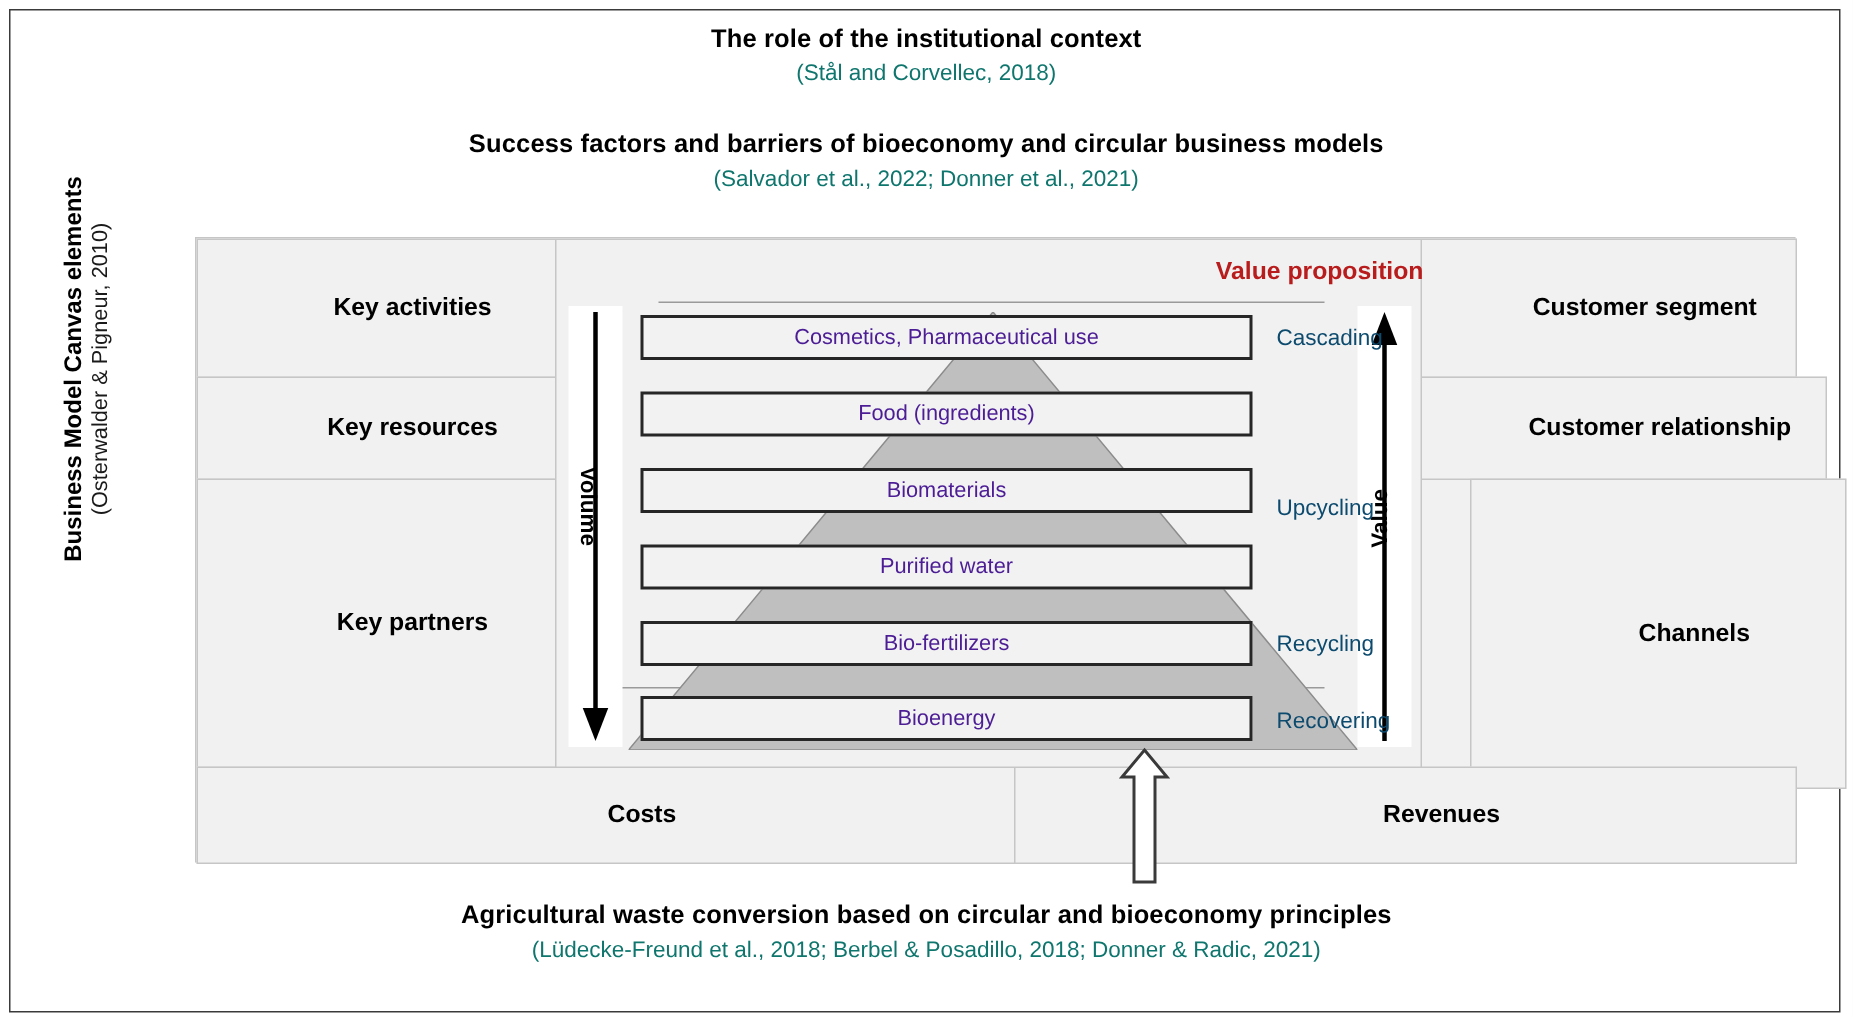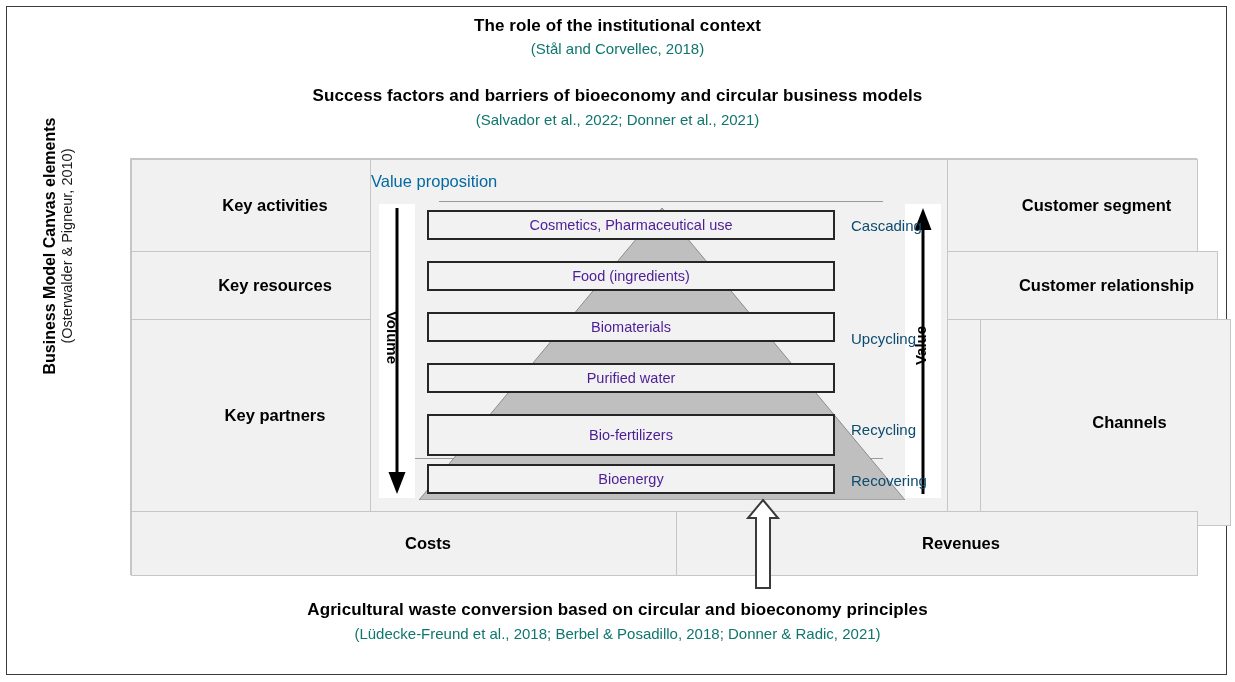--- a/index.html
+++ b/index.html
@@ -131,24 +131,24 @@
     background: #f1f1f1;
     border: 1px solid #c6c6c6;
     box-sizing: border-box;
   }
 
   .vp-title {
     position: absolute;
     left: 0;
     top: 12px;
     width: 578px;
-    text-align: left;
+    text-align: right;
     font-size: 16.5px;
-    font-weight: normal;
-    color: #0369a1;
+    font-weight: bold;
+    color: #b91c1c;
   }
 
   
   .vp-rule-top {
     position: absolute;
     left: 68px;
     top: 41px;
     width: 444px;
     height: 1px;
     background: #9a9a9a;
@@ -222,21 +222,21 @@
     justify-content: center;
     font-size: 14.5px;
     font-weight: normal;
     color: #4c1d95;
     text-align: center;
   }
   #p0 { top: 50px;  height: 30px; }
   #p1 { top: 101px; height: 30px; }
   #p2 { top: 152px; height: 30px; }
   #p3 { top: 203px; height: 30px; }
-  #p4 { top: 254px; height: 42px; }
+  #p4 { top: 254px; height: 30px; }
   #p5 { top: 304px; height: 30px; }
 
   
   .stage-label {
     position: absolute;
     left: 480px;
     width: 96px;
     font-size: 15px;
     font-weight: normal;
     color: #0c4a6e;

